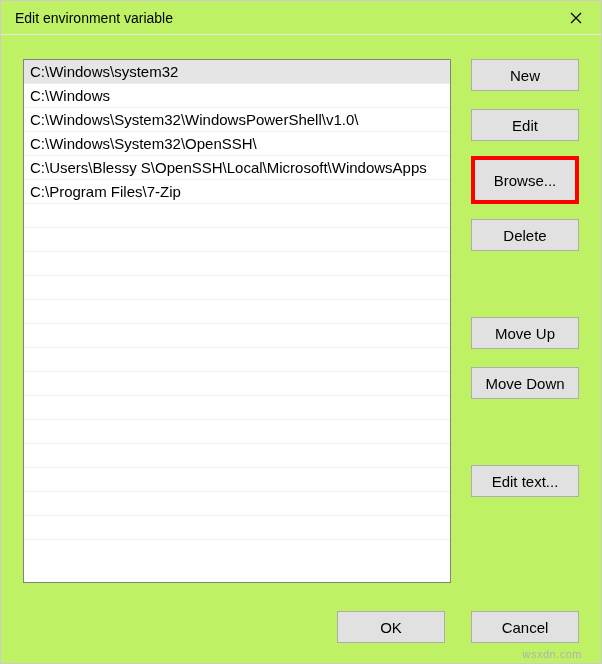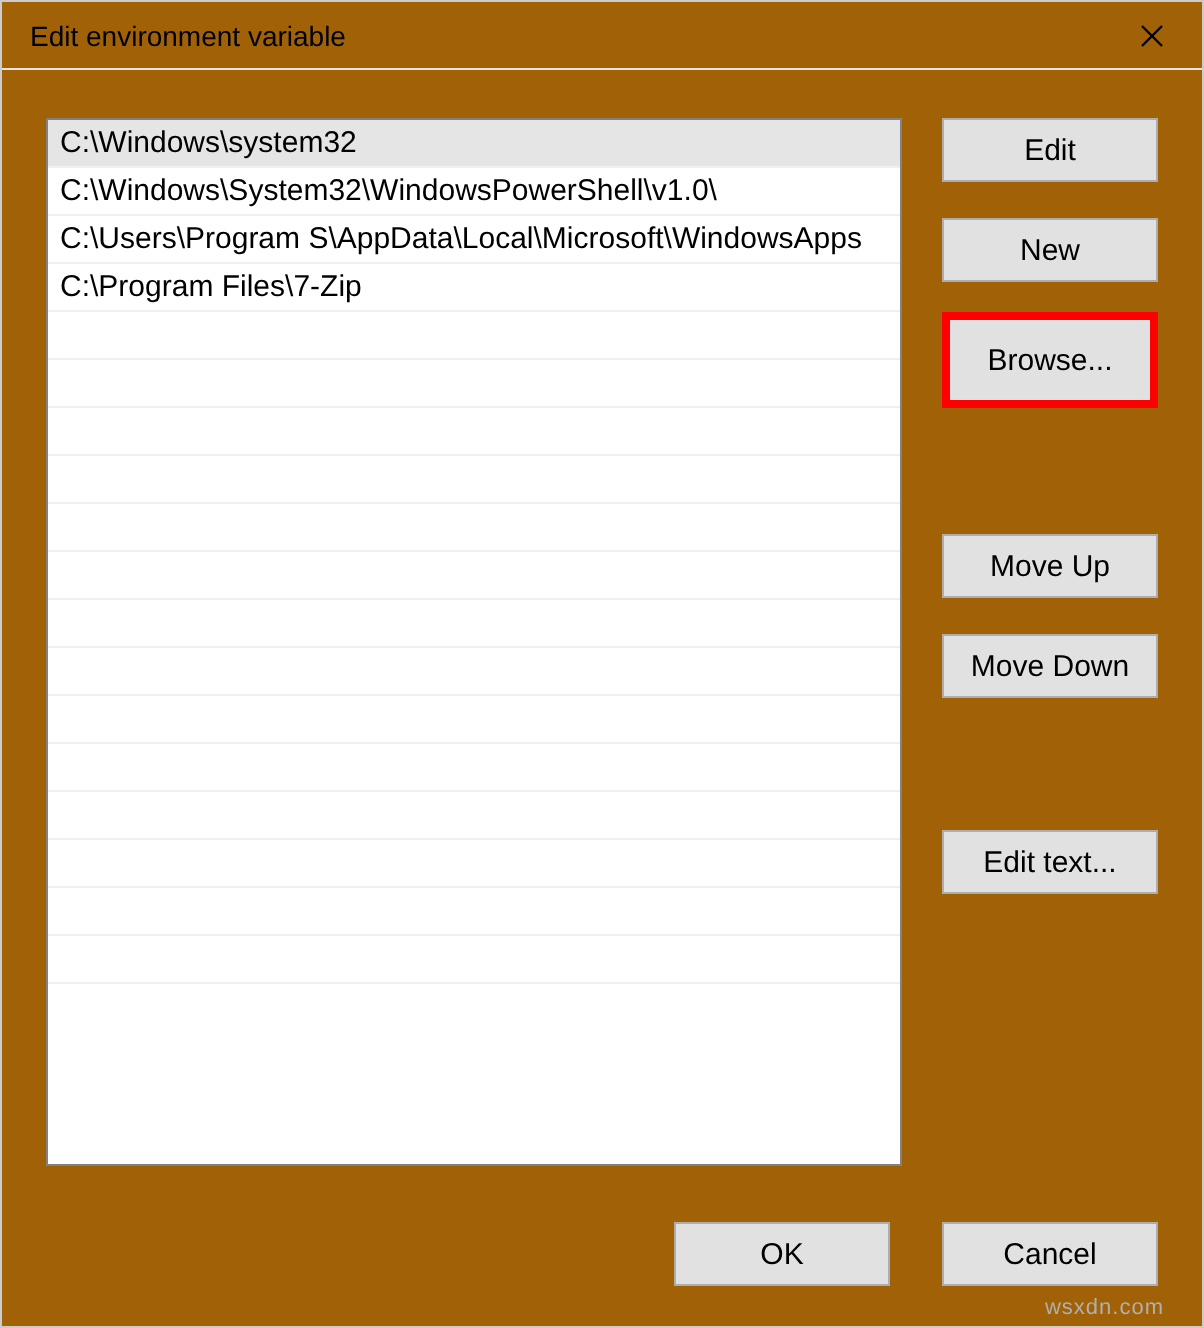--- a/index.html
+++ b/index.html
@@ -11,21 +11,21 @@
       margin: 0;
       padding: 0;
       background: #ffffff;
       width: 602px;
       height: 664px;
       overflow: hidden;
     }
     .window {
       width: 602px;
       height: 664px;
-      background: #a16207;
+      background: #bef264;
       display: flex;
       flex-direction: column;
       border: 1px solid #cccccc;
     }
     .titlebar {
       height: 34px;
       display: flex;
       align-items: center;
       justify-content: space-between;
       padding: 0 2px 0 14px;
@@ -135,43 +135,46 @@
         <line x1="1" y1="1" x2="11" y2="11" stroke="currentColor" stroke-width="1.2"></line>
         <line x1="11" y1="1" x2="1" y2="11" stroke="currentColor" stroke-width="1.2"></line>
       </svg>
     </div>
   </div>
 
   <div class="content">
 
     <div class="listbox" id="listbox">
         <div class="listbox-item selected">C:\Windows\system32</div>
+        <div class="listbox-item">C:\Windows</div>
         <div class="listbox-item">C:\Windows\System32\WindowsPowerShell\v1.0\</div>
-        <div class="listbox-item">C:\Users\Program S\AppData\Local\Microsoft\WindowsApps</div>
+        <div class="listbox-item">C:\Windows\System32\OpenSSH\</div>
+        <div class="listbox-item">C:\Users\Blessy S\OpenSSH\Local\Microsoft\WindowsApps</div>
         <div class="listbox-item">C:\Program Files\7-Zip</div>
         <div class="listbox-filler"></div>
         <div class="listbox-filler"></div>
         <div class="listbox-filler"></div>
         <div class="listbox-filler"></div>
         <div class="listbox-filler"></div>
         <div class="listbox-filler"></div>
         <div class="listbox-filler"></div>
         <div class="listbox-filler"></div>
         <div class="listbox-filler"></div>
         <div class="listbox-filler"></div>
         <div class="listbox-filler"></div>
         <div class="listbox-filler"></div>
         <div class="listbox-filler"></div>
         <div class="listbox-filler"></div>
       </div>
 
     <div class="button-col">
+      <div class="btn">New</div>
       <div class="btn">Edit</div>
-      <div class="btn">New</div>
       <div class="btn highlighted">Browse...</div>
+      <div class="btn">Delete</div>
       <div class="spacer-sm"></div>
       <div class="btn">Move Up</div>
       <div class="btn">Move Down</div>
       <div class="spacer-md"></div>
       <div class="btn">Edit text...</div>
     </div>
 
   </div>
 
   <div class="footer">

